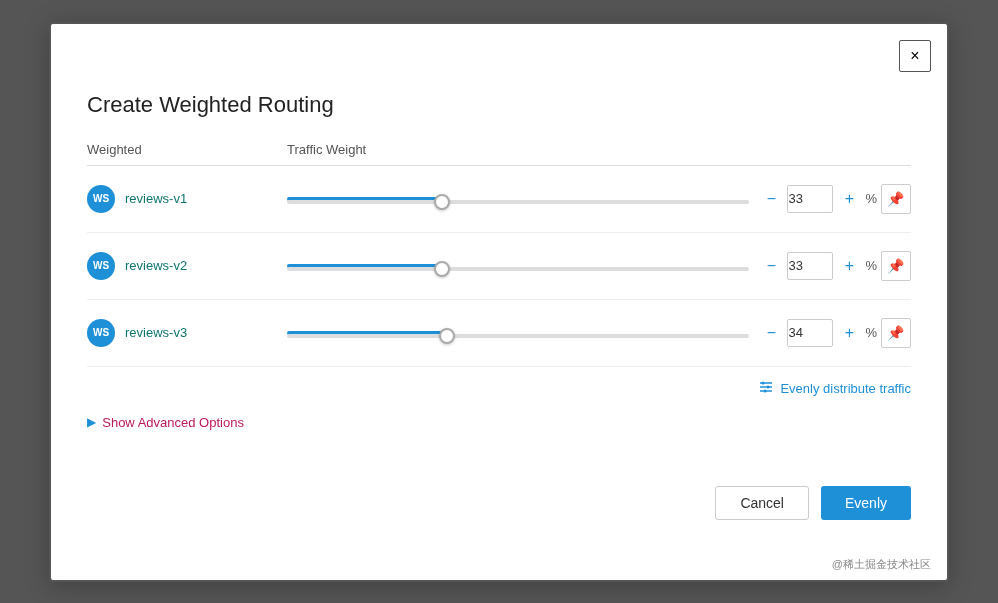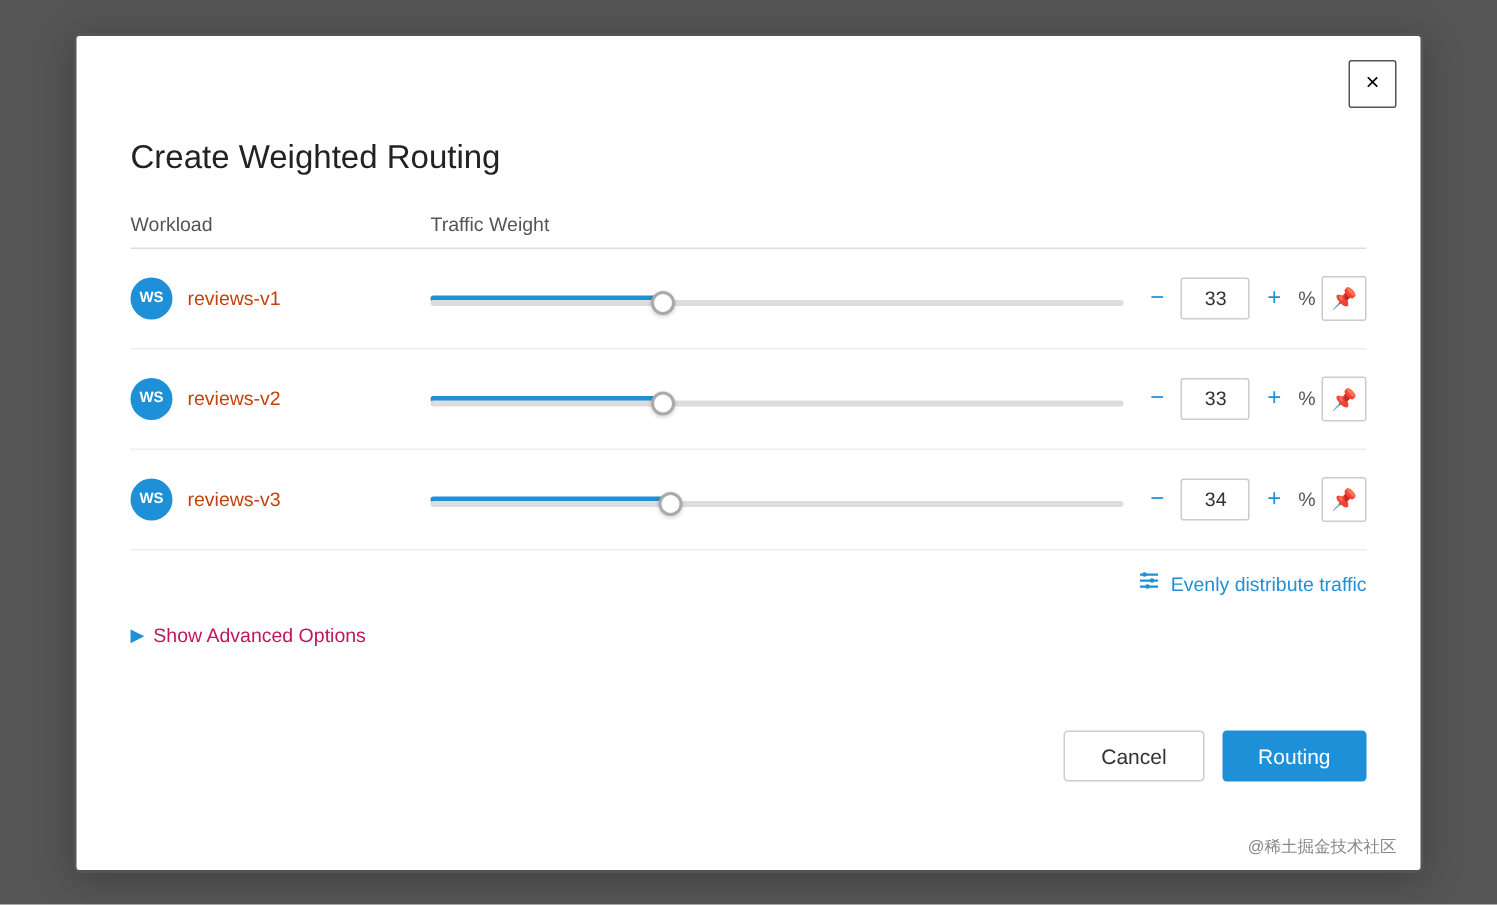--- a/index.html
+++ b/index.html
@@ -84,21 +84,21 @@
       display: flex;
       align-items: center;
       justify-content: center;
       color: #fff;
       font-size: 10px;
       font-weight: 700;
       flex-shrink: 0;
     }
     .workload-name {
       font-size: 13px;
-      color: #c2410c;
+      color: #0f766e;
     }
     .slider-section {
       flex: 1;
       display: flex;
       align-items: center;
       gap: 10px;
     }
     .weight-controls {
       display: flex;
       align-items: center;
@@ -115,21 +115,21 @@
       color: #1e90d8;
       display: flex;
       align-items: center;
       justify-content: center;
       font-weight: 300;
     }
     .weight-input {
       width: 46px;
       height: 28px;
       border: 1px solid #ccc;
-      text-align: center;
+      text-align: left;
       font-size: 13px;
       border-radius: 2px;
       color: #333;
     }
     .pct-label {
       font-size: 13px;
       color: #555;
     }
     .pin-btn {
       width: 30px;
@@ -251,21 +251,21 @@
 </head>
 <body>
 
 <div class="modal-wrapper">
 
   <h2 class="modal-title">Create Weighted Routing</h2>
 
   <button class="close-btn">×</button>
 
   <div class="table-header">
-    <div class="col-workload">Workload</div>
+    <div class="col-workload">Weighted</div>
     <div class="col-traffic">Traffic Weight</div>
   </div>
 
   <div class="workload-row">
     <div class="workload-info">
       <div class="ws-badge">WS</div>
       <span class="workload-name">reviews-v1</span>
     </div>
     <div class="slider-section">
       <div class="slider-wrapper">
@@ -338,17 +338,17 @@
     </button>
   </div>
 
   <div class="advanced-row">
     <span class="chevron-icon">▶</span>
     <span class="advanced-link">Show Advanced Options</span>
   </div>
 
   <div class="footer-row">
     <button class="cancel-btn">Cancel</button>
-    <button class="create-btn">Routing</button>
+    <button class="create-btn">Evenly</button>
   </div>
 
   <span class="watermark">@稀土掘金技术社区</span>
 </div>
 
 </body></html>

